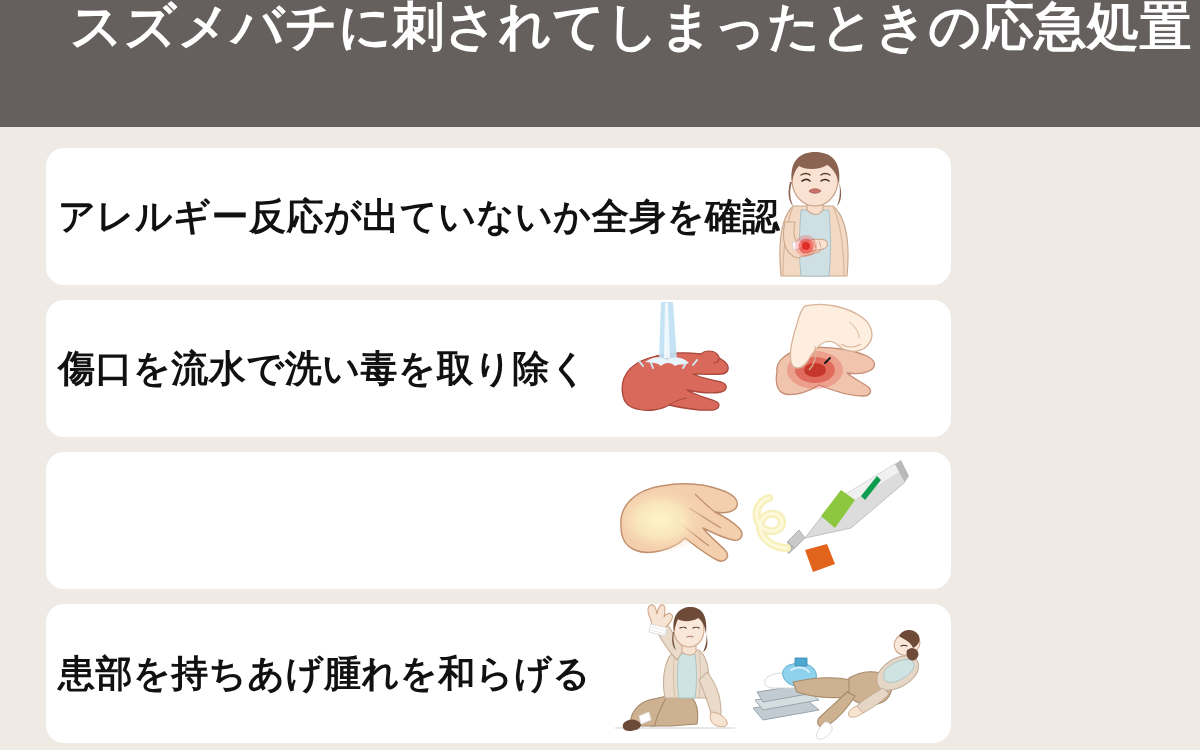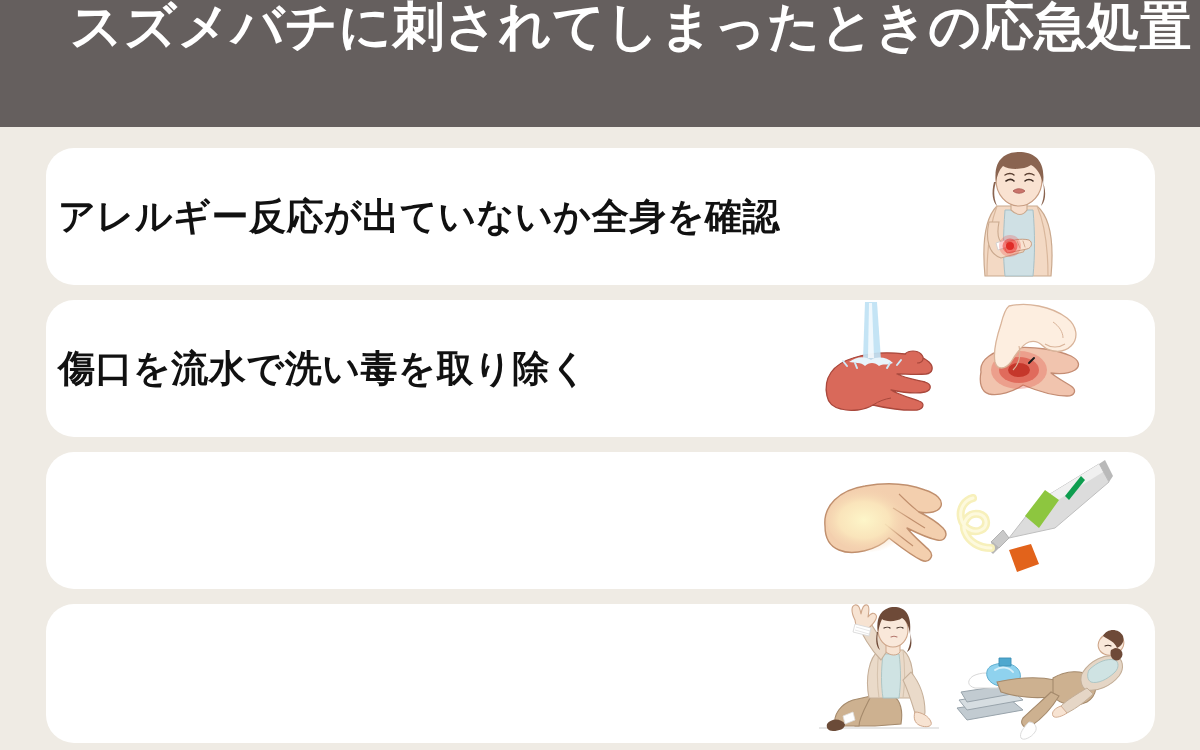--- a/index.html
+++ b/index.html
@@ -42,23 +42,23 @@
     line-height: 1;
     padding-left: 42px;
     white-space: nowrap;
     font-family: "DejaVu Sans", "Liberation Sans", sans-serif;
   }
 
   
   .card {
     position: absolute;
     left: 46px;
-    width: 1109px;
+    width: 905px;
     background: #ffffff;
-    border-radius: 28px;
+    border-radius: 18px;
     box-sizing: border-box;
     overflow: hidden;
   }
   .card-1 { top: 148px;  height: 137px; }
   .card-2 { top: 300px;  height: 137px; padding-left: 46px; }
   .card-3 { top: 452px;  height: 137px; }
   .card-4 { top: 604px;  height: 139px; }
 
   .card-text {
     position: absolute;
@@ -211,20 +211,21 @@
           <path d="M178 96 C166 96 156 90 152 80 C148 70 156 60 166 62 C174 64 176 74 168 78 C160 82 150 76 148 66 C146 56 152 48 160 46" fill="none" stroke="#f7f0bb" stroke-width="8" stroke-linecap="round" stroke-linejoin="round"></path>
           <path d="M178 96 C166 96 156 90 152 80 C148 70 156 60 166 62 C174 64 176 74 168 78 C160 82 150 76 148 66 C146 56 152 48 160 46" fill="none" stroke="#fdf9dd" stroke-width="3" stroke-linecap="round" stroke-linejoin="round"></path>
 
           <path d="M196 98 L218 92 L226 112 L204 120 Z" fill="#e2631b"></path>
         </g>
       </svg>
     </div>
   </div>
 
   <div class="card card-4">
+    <div class="card-text">患部を持ちあげ腫れを和らげる</div>
     <div class="card-art art-4">
       <svg class="art-svg" viewBox="0 0 310 139" xmlns="http://www.w3.org/2000/svg">
 
         <g>
 
           <path d="M4 124 L124 124" stroke="#cfcfcf" stroke-width="1.2"></path>
 
           <path d="M40 122 C36 108 44 96 56 92 L78 92 C86 96 88 108 86 120 L60 122 Z" fill="#cdb190" stroke="#a58a6c" stroke-width="1.1"></path>
           <path d="M20 122 C18 110 26 100 38 96 L56 92 C50 104 44 114 44 122 Z" fill="#cdb190" stroke="#a58a6c" stroke-width="1.1"></path>
 

